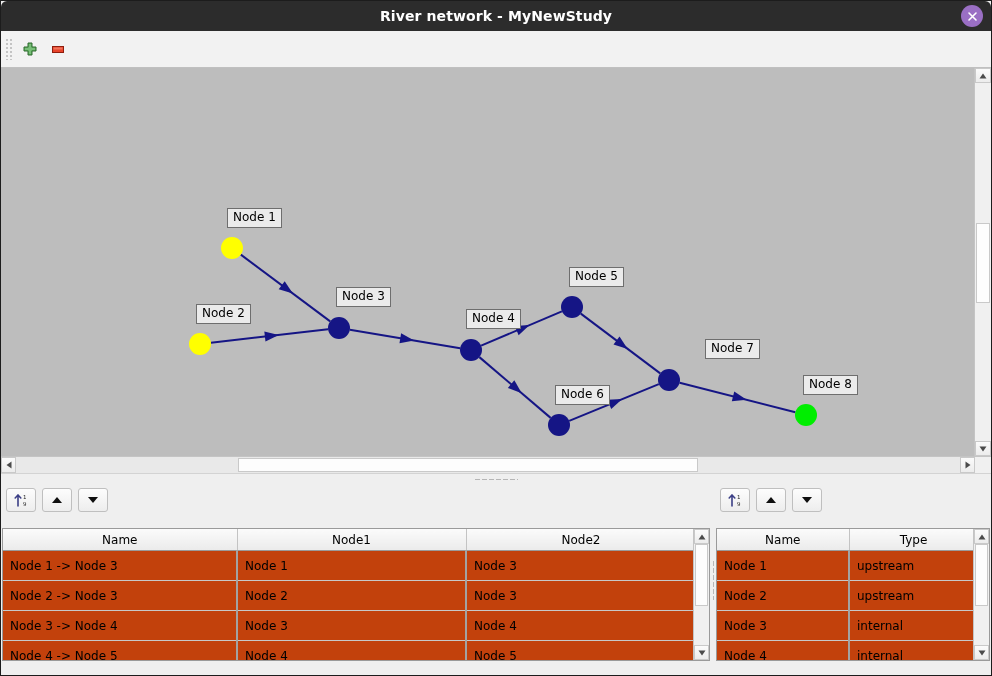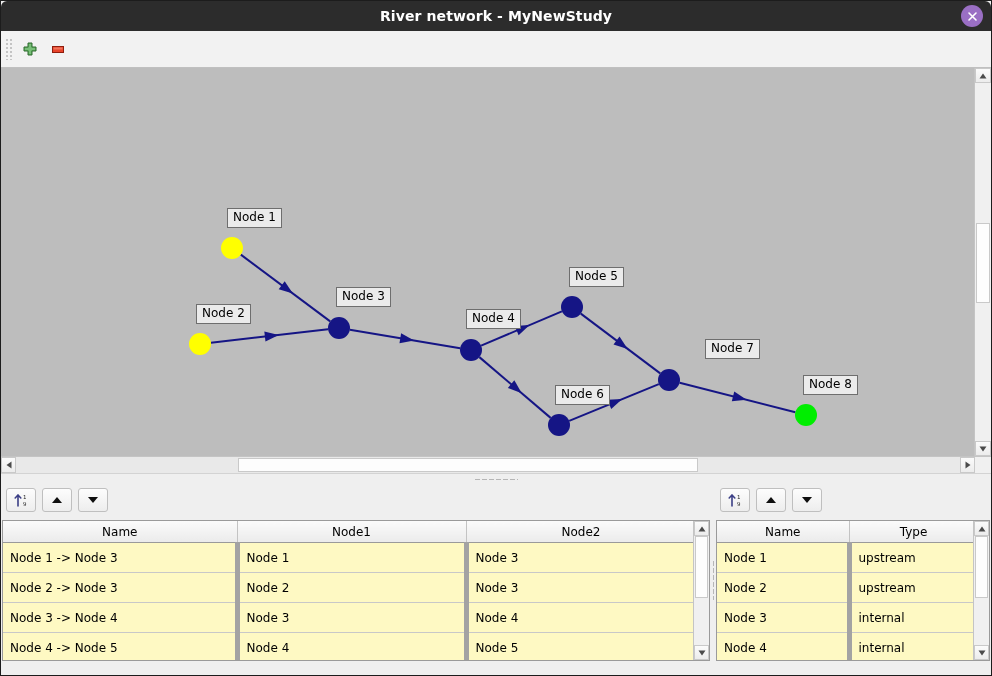--- a/index.html
+++ b/index.html
@@ -197,21 +197,21 @@
     border-radius: 3px;
     display: flex; align-items: center; justify-content: center;
     cursor: pointer;
     box-sizing: border-box;
   }
   .table-scroller {
     flex: 1 1 auto;
     display: flex;
     min-height: 0;
     border: 1px solid #9a9a9a;
-    margin: 4px 1px 0 1px;
+    margin: 12px 1px 0 1px;
     background: #ffffff;
     box-sizing: border-box;
     overflow: hidden;
   }
   .table-body { flex: 1 1 auto; min-width: 0; display:flex; flex-direction:column; }
   table.grid {
     border-collapse: collapse;
     width: 100%;
     table-layout: fixed;
     font-size: 12px;
@@ -221,25 +221,25 @@
     border-right: 1px solid #c3c3c3;
     border-bottom: 1px solid #9a9a9a;
     font-weight: normal;
     font-size: 12px;
     height: 21px;
     padding: 0;
     text-align: center;
     color: #000;
   }
   table.grid td {
-    border-right: 5px solid #a3a3a3;
+    border-right: 2px solid #a3a3a3;
     border-bottom: 1px solid #c8c8c8;
     height: 29px;
     padding: 0 0 0 7px;
-    background: #fef9c3;
+    background: #c2410c;
     color: #000;
     white-space: nowrap;
     overflow: hidden;
   }
   table.grid tr.blank td { height: 14px; }
   .panel-pad { flex:0 0 14px; background: #efefef; }
 </style>
 </head>
 <body>
 

